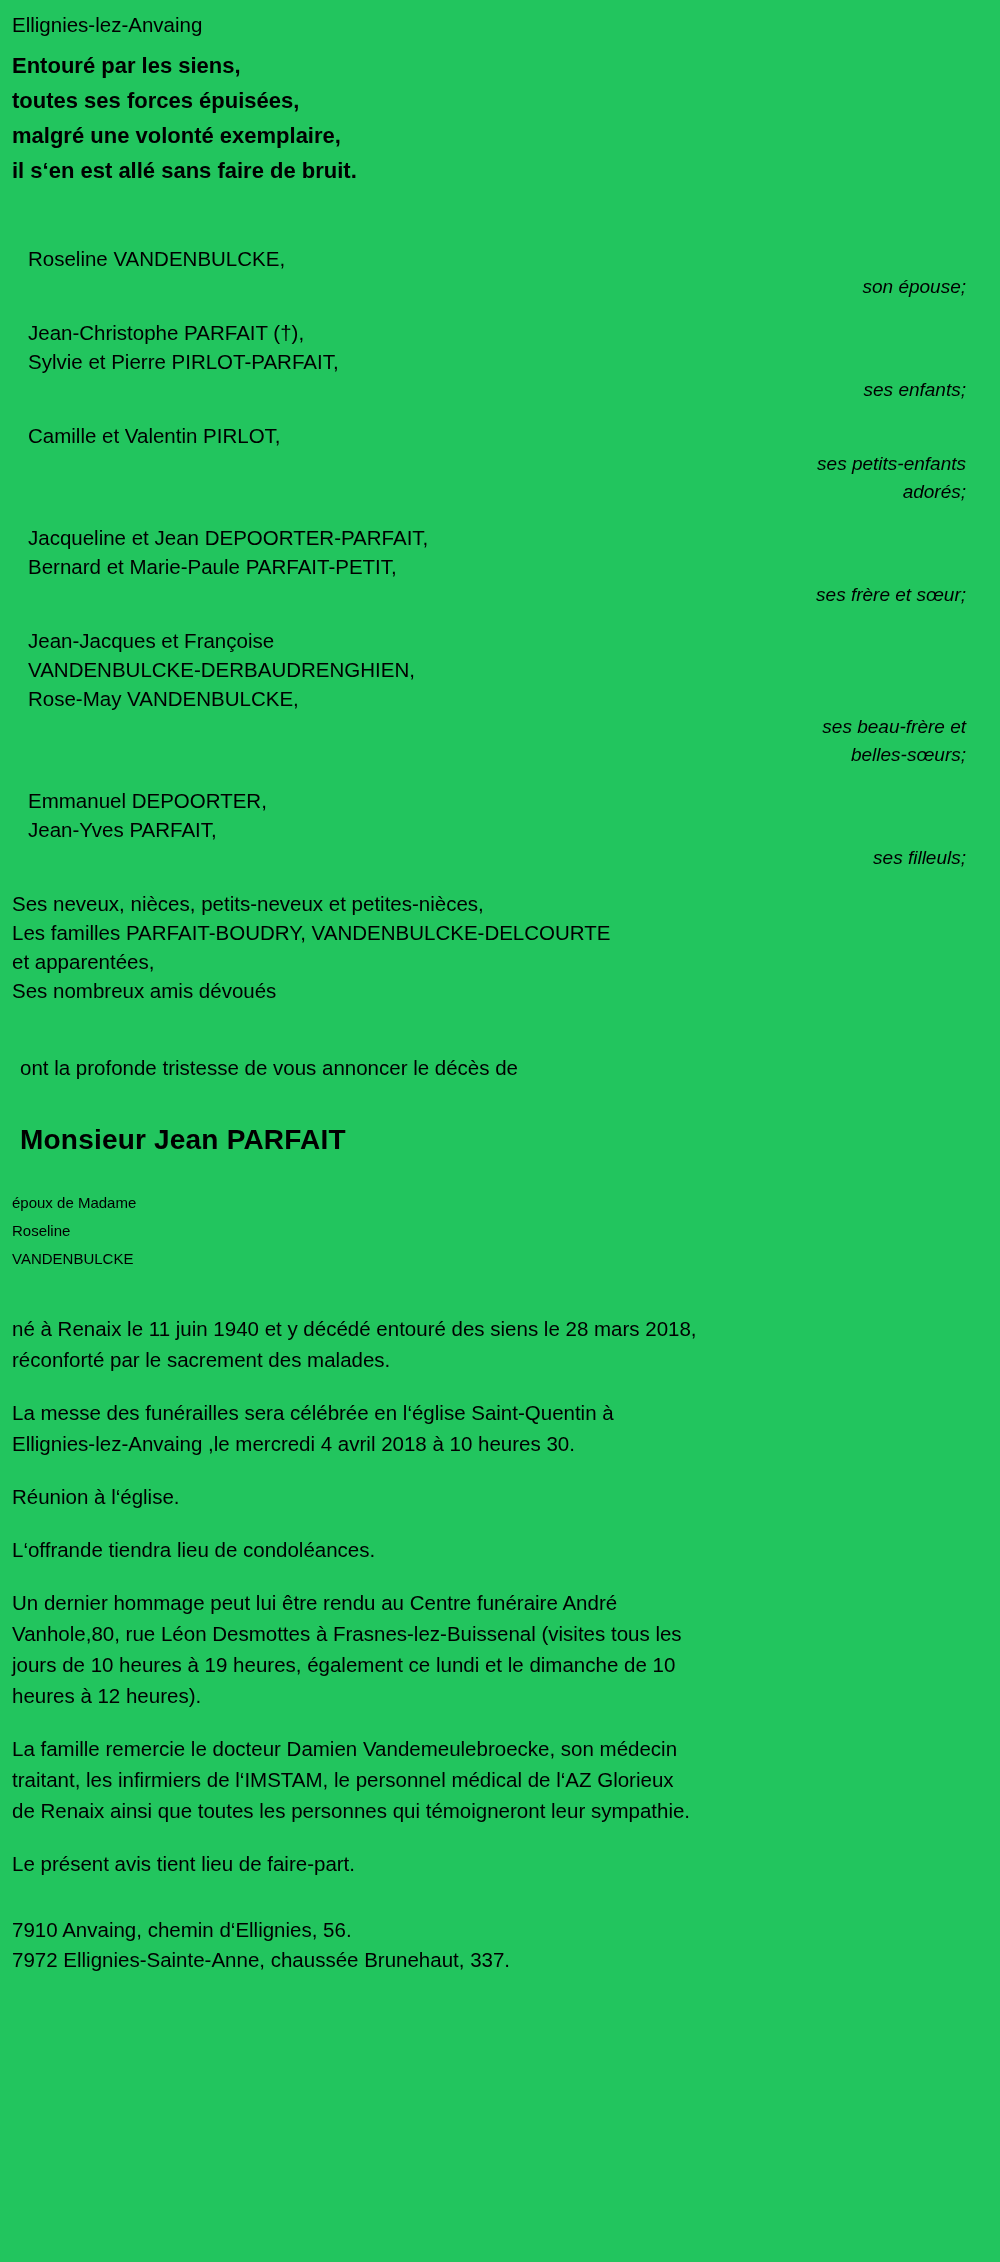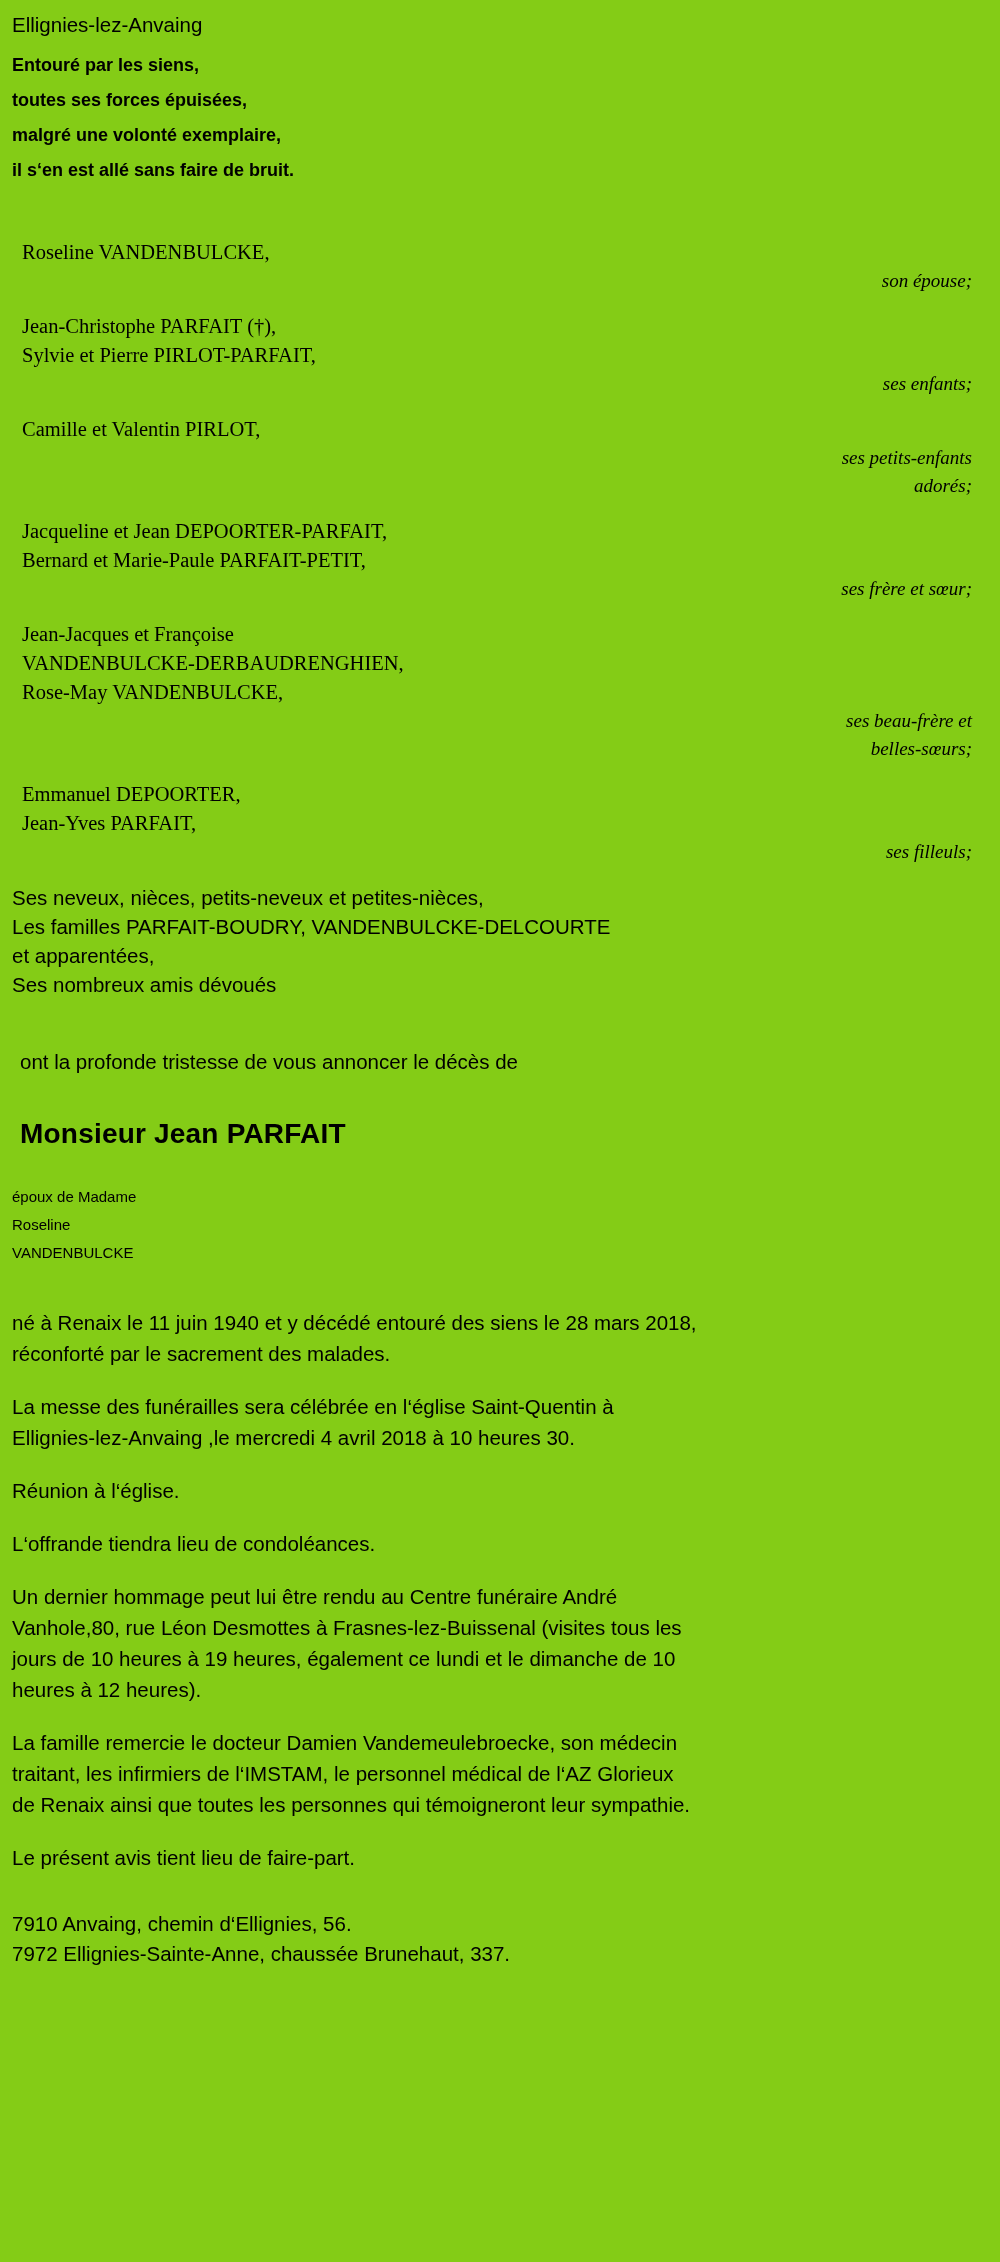--- a/index.html
+++ b/index.html
@@ -9,48 +9,47 @@
   }
   body {
     font-family: "Liberation Sans", sans-serif;
     color: #000000;
   }
   .page {
     width: 1000px;
     min-height: 2262px;
     box-sizing: border-box;
     padding: 10px 14px 0 12px;
-    background: #84cc16;
+    background: #22c55e;
     position: relative;
   }
 
   
   .locality {
     font-size: 20.5px;
     line-height: 30px;
     margin: 0 0 8px 0;
   }
   .epitaph {
     font-weight: bold;
-    font-size: 18px;
+    font-size: 22px;
     line-height: 35px;
     margin: 0;
   }
   .epitaph-line {
     display: block;
   }
 
   .spacer-lg { height: 40px; }
   .spacer-md { height: 22px; }
   .spacer-sm { height: 14px; }
 
   
   .family {
-    margin: 10px;
-    font-family: Liberation Serif, serif;
+    margin: 16px;
   }
   .fam-group {
     margin-bottom: 17px;
   }
   .fam-names {
     font-size: 20.5px;
     line-height: 29px;
   }
   .fam-name-line {
     display: block;

